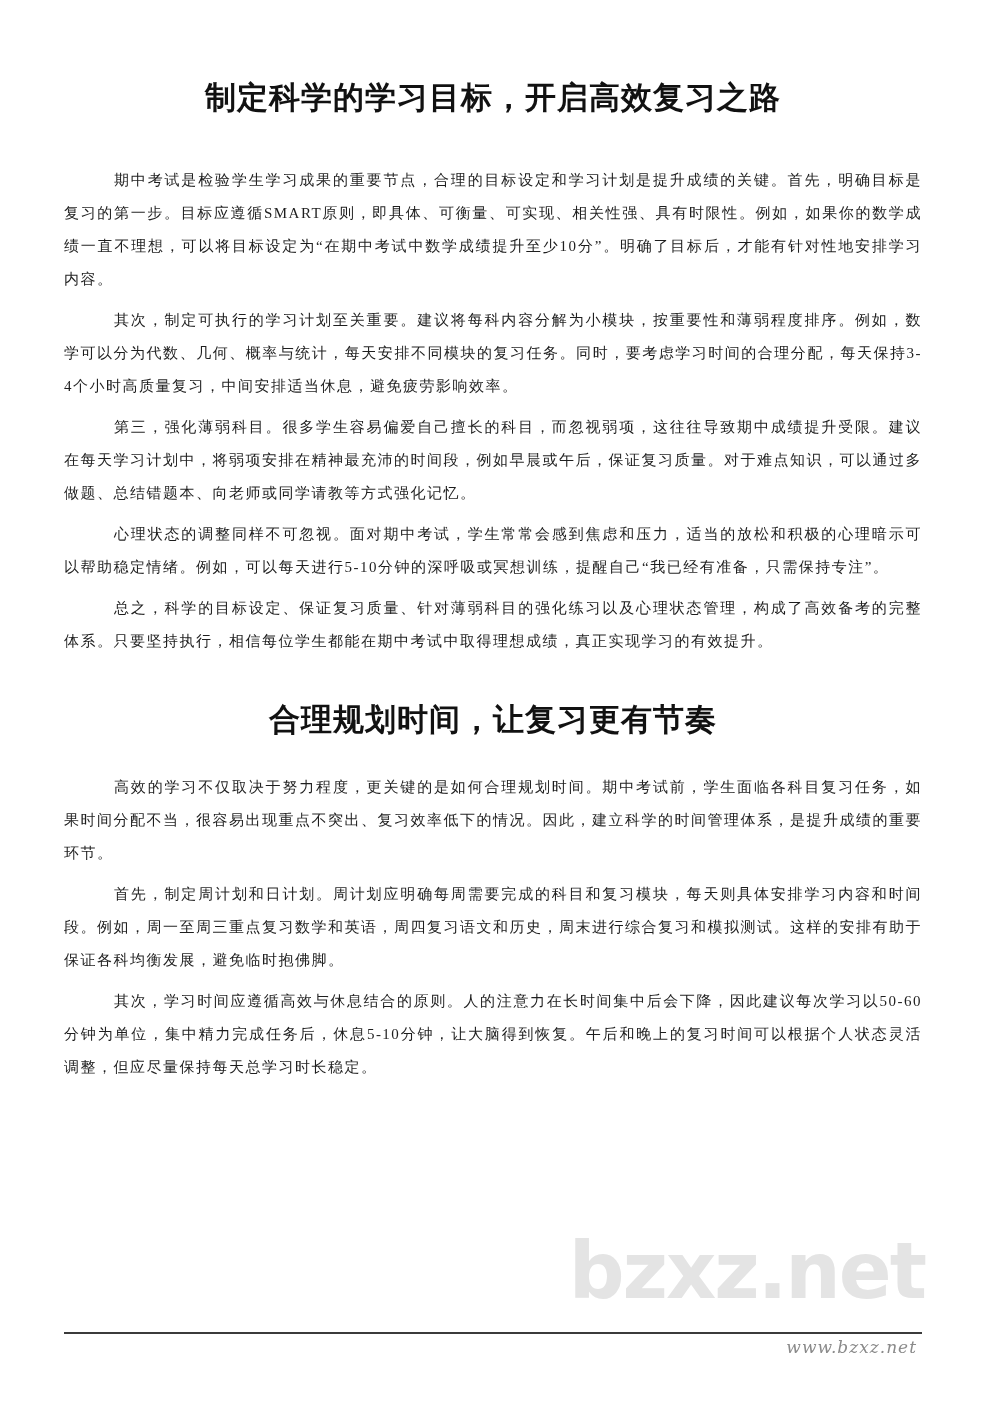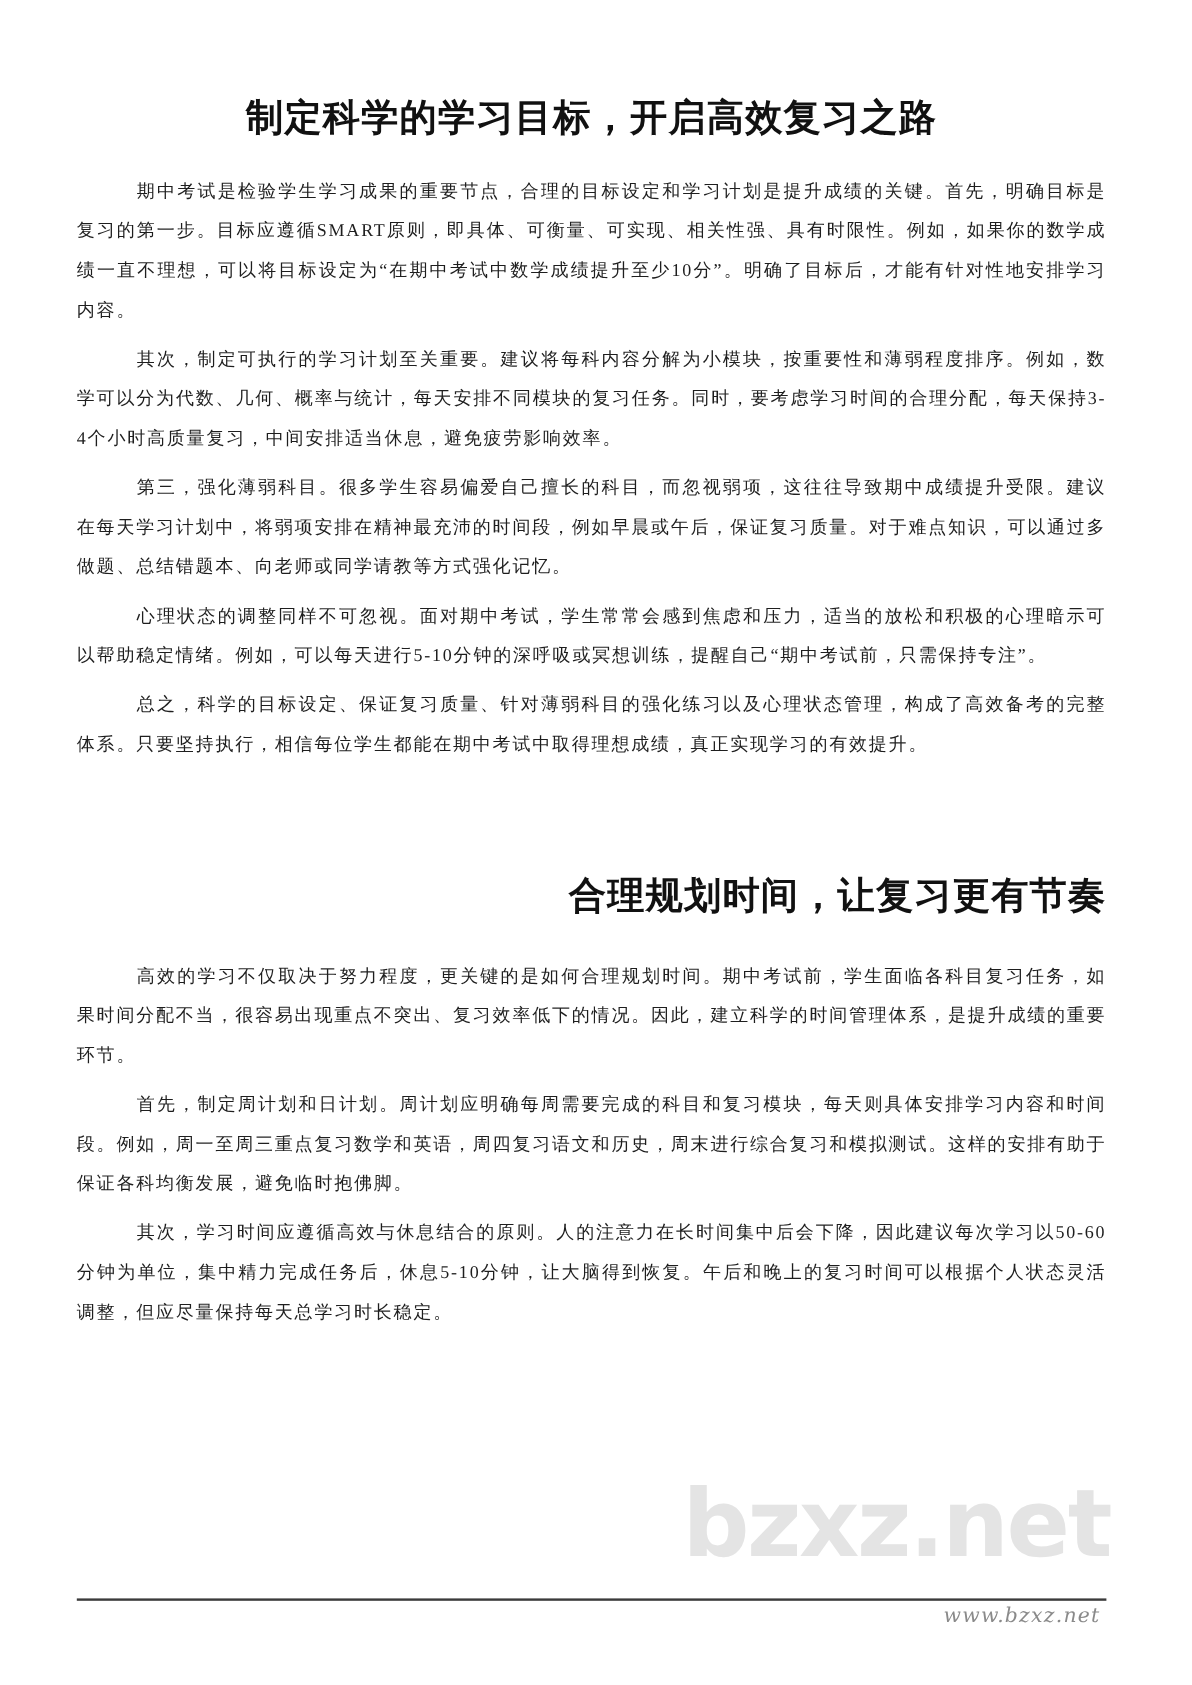--- a/index.html
+++ b/index.html
@@ -27,26 +27,25 @@
     text-align: center;
     font-size: 31px;
     line-height: 36px;
     font-weight: bold;
     color: #111111;
     letter-spacing: 1px;
     font-family: "Liberation Serif", "DejaVu Serif", serif;
   }
   .doc-title.first {
     margin-top: 80px;
-    margin-bottom: 28px;
+    margin-bottom: 48px;
   }
   .doc-title.second {
-    margin-top: 91px;
+    margin-top: 44px;
     margin-bottom: 33px;
-    text-align: right;
   }
   .body-paragraph {
     margin: 0 0 8px 0;
     font-size: 15px;
     line-height: 33px;
     letter-spacing: 1.5px;
     color: #1e1e1e;
     text-align: justify;
     text-indent: 50px;
   }
@@ -94,21 +93,21 @@
 
     <h1 class="doc-title first">制定科学的学习目标，开启高效复习之路</h1>
 
     <p class="body-paragraph">期中考试是检验学生学习成果的重要节点，合理的目标设定和学习计划是提升成绩的关键。首先，明确目标是复习的第一步。目标应遵循SMART原则，即具体、可衡量、可实现、相关性强、具有时限性。例如，如果你的数学成绩一直不理想，可以将目标设定为“在期中考试中数学成绩提升至少10分”。明确了目标后，才能有针对性地安排学习内容。</p>
 
     <p class="body-paragraph">其次，制定可执行的学习计划至关重要。建议将每科内容分解为小模块，按重要性和薄弱程度排序。例如，数学可以分为代数、几何、概率与统计，每天安排不同模块的复习任务。同时，要考虑学习时间的合理分配，每天保持3-4个小时高质量复习，中间安排适当休息，避免疲劳影响效率。</p>
 
     <p class="body-paragraph">第三，强化薄弱科目。很多学生容易偏爱自己擅长的科目，而忽视弱项，这往往导致期中成绩提升受限。建议在每天学习计划中，将弱项安排在精神最充沛的时间段，例如早晨或午后，保证复习质量。对于难点知识，可以通过多做题、总结错题本、向老师或同学请教等方式强化记忆。</p>
 
 
-    <p class="body-paragraph">心理状态的调整同样不可忽视。面对期中考试，学生常常会感到焦虑和压力，适当的放松和积极的心理暗示可以帮助稳定情绪。例如，可以每天进行5-10分钟的深呼吸或冥想训练，提醒自己“期中考试前，只需保持专注”。</p>
+    <p class="body-paragraph">心理状态的调整同样不可忽视。面对期中考试，学生常常会感到焦虑和压力，适当的放松和积极的心理暗示可以帮助稳定情绪。例如，可以每天进行5-10分钟的深呼吸或冥想训练，提醒自己“我已经有准备，只需保持专注”。</p>
 
     <p class="body-paragraph">总之，科学的目标设定、保证复习质量、针对薄弱科目的强化练习以及心理状态管理，构成了高效备考的完整体系。只要坚持执行，相信每位学生都能在期中考试中取得理想成绩，真正实现学习的有效提升。</p>
 
     <h1 class="doc-title second">合理规划时间，让复习更有节奏</h1>
 
     <p class="body-paragraph">高效的学习不仅取决于努力程度，更关键的是如何合理规划时间。期中考试前，学生面临各科目复习任务，如果时间分配不当，很容易出现重点不突出、复习效率低下的情况。因此，建立科学的时间管理体系，是提升成绩的重要环节。</p>
 
     <p class="body-paragraph">首先，制定周计划和日计划。周计划应明确每周需要完成的科目和复习模块，每天则具体安排学习内容和时间段。例如，周一至周三重点复习数学和英语，周四复习语文和历史，周末进行综合复习和模拟测试。这样的安排有助于保证各科均衡发展，避免临时抱佛脚。</p>
 
     <p class="body-paragraph">其次，学习时间应遵循高效与休息结合的原则。人的注意力在长时间集中后会下降，因此建议每次学习以50-60分钟为单位，集中精力完成任务后，休息5-10分钟，让大脑得到恢复。午后和晚上的复习时间可以根据个人状态灵活调整，但应尽量保持每天总学习时长稳定。</p>

